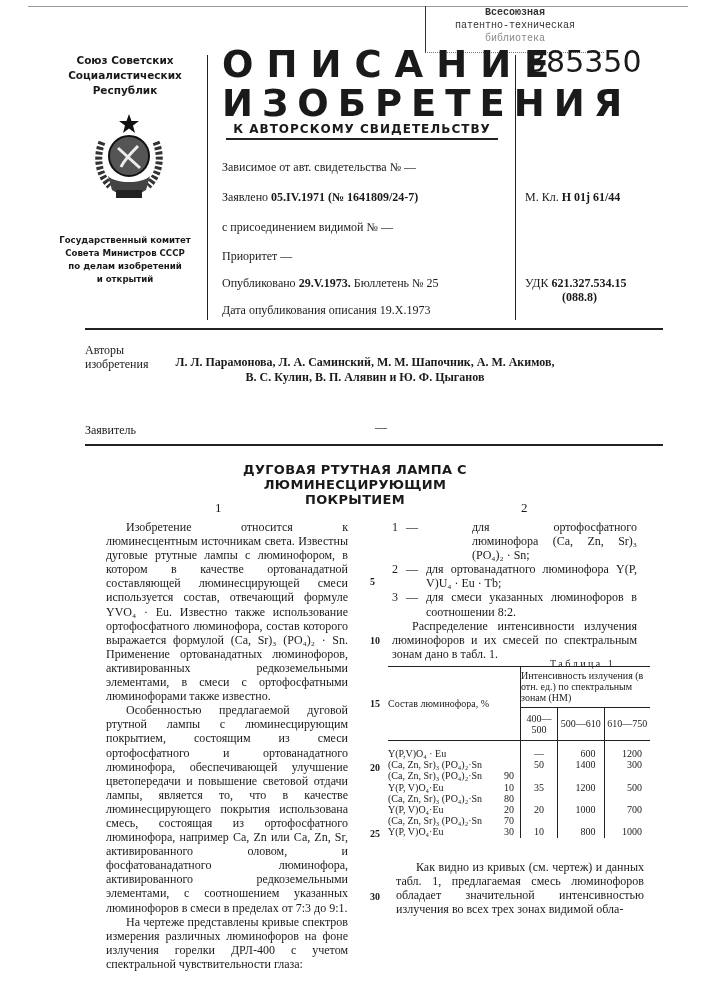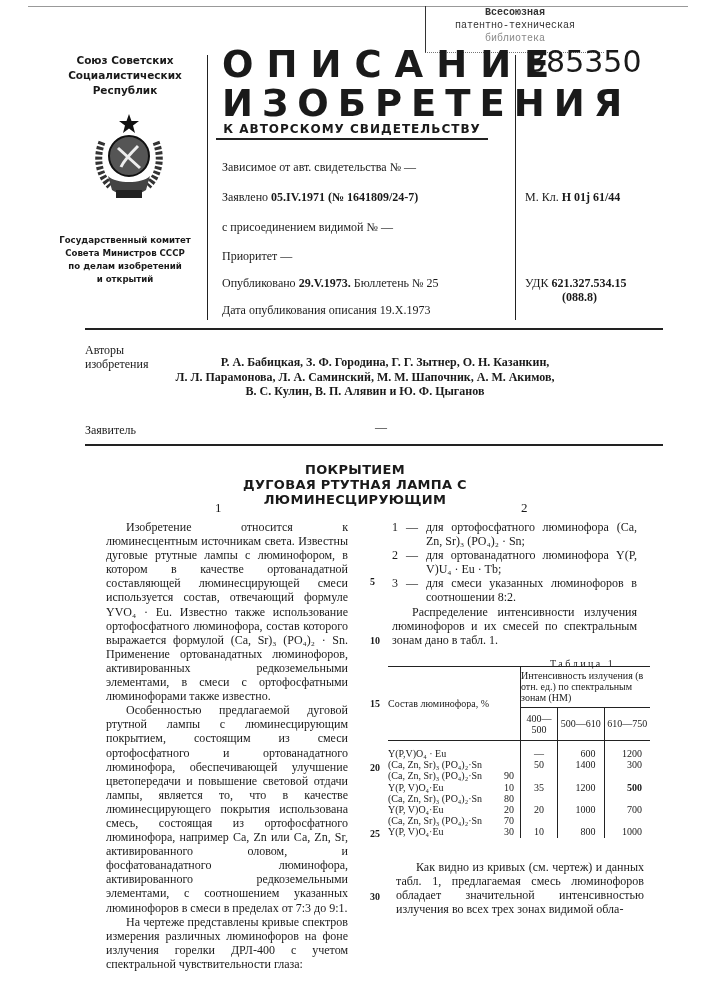--- a/index.html
+++ b/index.html
@@ -10,21 +10,21 @@
   .rule-top { left:28px; top:6px; width:660px; height:1px; background:#999; }
   .stamp { left:425px; top:6px; width:178px; height:46px; border-left:1px solid #333; border-bottom:1px dotted #777;
            font-family:"Liberation Mono", monospace; font-size:10px; line-height:13px; text-align:center; color:#333; }
   .ussr { left:50px; top:53px; width:150px; text-align:center; font-weight:bold; font-size:10.5px; line-height:15px; }
   .emblem { left:88px; top:112px; width:82px; height:90px; }
   .committee { left:50px; top:234px; width:150px; text-align:center; font-weight:bold; font-size:8.6px; line-height:13px; }
   .vline1 { left:207px; top:55px; width:1px; height:265px; background:#222; }
   .vline2 { left:515px; top:55px; width:1px; height:265px; background:#222; }
   .title1 { left:222px; top:45px; font-size:37px; font-weight:bold; letter-spacing:13px; line-height:40px; }
   .title2 { left:222px; top:84px; font-size:37px; font-weight:bold; letter-spacing:9px; line-height:40px; }
-  .subtitle { left:216px; top:122px; width:272px; text-align:center; font-size:12px; font-weight:bold; letter-spacing:1px; border-bottom:2px solid #222; padding-bottom:2px; }
+  .subtitle { left:226px; top:122px; width:272px; text-align:center; font-size:12px; font-weight:bold; letter-spacing:1px; border-bottom:2px solid #222; padding-bottom:2px; }
   .patno { left:527px; top:44px; font-size:30px; font-weight:normal; font-family:"DejaVu Sans", sans-serif; }
   .meta { left:222px; font-size:12px; line-height:14px; }
   .meta b { font-weight:bold; }
   .right { left:525px; font-size:12px; line-height:14px; }
   .hr-thick { left:85px; height:2px; background:#222; width:578px; }
   .authors-label { left:85px; top:343px; font-size:12px; line-height:14px; }
   .authors { left:150px; top:355px; width:430px; text-align:center; font-size:12px; font-weight:bold; line-height:14.5px; }
   .applicant { left:85px; top:423px; font-size:12px; }
   .applicant-dash { left:375px; top:420px; font-size:12px; }
   .doc-title { left:150px; top:462px; width:410px; text-align:center; font-size:13px; font-weight:bold; line-height:15px; letter-spacing:0.3px; }
@@ -120,33 +120,32 @@
   <b>(088.8)</b>
 </div>
 
 <div class="abs hr-thick" style="top:328px;"></div>
 
 <div class="abs authors-label">
   <div>Авторы</div>
   <div>изобретения</div>
 </div>
 <div class="abs authors">
-  <div style="padding-left:40px;">Р. А. Бабицкая, З. Ф. Городина, Г. Г. Зытнер, О. Н. Казанкин,</div>
   <div>Л. Л. Парамонова, Л. А. Саминский, М. М. Шапочник, А. М. Акимов,</div>
   <div>В. С. Кулин, В. П. Алявин и Ю. Ф. Цыганов</div>
 </div>
 
 <div class="abs applicant">Заявитель</div>
 <div class="abs applicant-dash">—</div>
 
 <div class="abs hr-thick" style="top:444px;"></div>
 
 <div class="abs doc-title sans">
+  <div>ДУГОВАЯ РТУТНАЯ ЛАМПА С ЛЮМИНЕСЦИРУЮЩИМ</div>
   <div>ПОКРЫТИЕМ</div>
-  <div>ДУГОВАЯ РТУТНАЯ ЛАМПА С ЛЮМИНЕСЦИРУЮЩИМ</div>
 </div>
 
 <div class="abs colnum" style="left:215px; top:500px;">1</div>
 <div class="abs colnum" style="left:521px; top:500px;">2</div>
 
 <div class="abs col" style="left:106px; top:520px;">
   <p>Изобретение относится к люминесцентным источникам света. Известны дуговые ртутные лампы с люминофором, в котором в качестве ортованадатной составляющей люминесцирующей смеси используется состав, отвечающий формуле YVO₄ · Eu. Известно также использование ортофосфатного люминофора, состав которого выражается формулой (Ca, Sr)₃ (PO₄)₂ · Sn. Применение ортованадатных люминофоров, активированных редкоземельными элементами, в смеси с ортофосфатными люминофорами также известно.</p>
   <p>Особенностью предлагаемой дуговой ртутной лампы с люминесцирующим покрытием, состоящим из смеси ортофосфатного и ортованадатного люминофора, обеспечивающей улучшение цветопередачи и повышение световой отдачи лампы, является то, что в качестве люминесцирующего покрытия использована смесь, состоящая из ортофосфатного люминофора, например Ca, Zn или Ca, Zn, Sr, активированного оловом, и фосфатованадатного люминофора, активированного редкоземельными элементами, с соотношением указанных люминофоров в смеси в пределах от 7:3 до 9:1.</p>
   <p>На чертеже представлены кривые спектров измерения различных люминофоров на фоне излучения горелки ДРЛ-400 с учетом спектральной чувствительности глаза:</p>
 </div>
@@ -155,21 +154,21 @@
 <div class="abs linenum" style="top:635px;">10</div>
 <div class="abs linenum" style="top:698px;">15</div>
 <div class="abs linenum" style="top:762px;">20</div>
 <div class="abs linenum" style="top:828px;">25</div>
 <div class="abs linenum" style="top:891px;">30</div>
 
 <div class="abs list">
   <div class="item">
     <span class="n">1</span>
     <span class="d">—</span>
-    <span style="padding-left:6px; text-align:justify;">для ортофосфатного люминофора (Ca, Zn, Sr)₃ (PO₄)₂ · Sn;</span>
+    <span style="padding-left:6px; text-align:justify;margin-left:46px;">для ортофосфатного люминофора (Ca, Zn, Sr)₃ (PO₄)₂ · Sn;</span>
   </div>
   <div class="item">
     <span class="n">2</span>
     <span class="d">—</span>
     <span style="padding-left:6px; text-align:justify;">для ортованадатного люминофора Y(P, V)U₄ · Eu · Tb;</span>
   </div>
   <div class="item">
     <span class="n">3</span>
     <span class="d">—</span>
     <span style="padding-left:6px; text-align:justify;">для смеси указанных люминофоров в соотношении 8:2.</span>
@@ -219,21 +218,21 @@
             <span>(Ca, Zn, Sr)₃ (PO₄)₂·Sn</span>
             <span>90</span>
           </div>
           <div style="display: flex; justify-content: space-between; padding-right: 6px;">
             <span>Y(P, V)O₄·Eu</span>
             <span>10</span>
           </div>
         </td>
         <td class="c-num" style="vertical-align: bottom;">35</td>
         <td class="c-num2" style="vertical-align: bottom;">1200</td>
-        <td class="c-num2" style="vertical-align: bottom; font-weight: bold;">500</td>
+        <td class="c-num2" style="vertical-align: bottom;">500</td>
       </tr>
       <tr>
         <td>
           <div style="display: flex; justify-content: space-between; padding-right: 6px;">
             <span>(Ca, Zn, Sr)₃ (PO₄)₂·Sn</span>
             <span>80</span>
           </div>
           <div style="display: flex; justify-content: space-between; padding-right: 6px;">
             <span>Y(P, V)O₄·Eu</span>
             <span>20</span>

